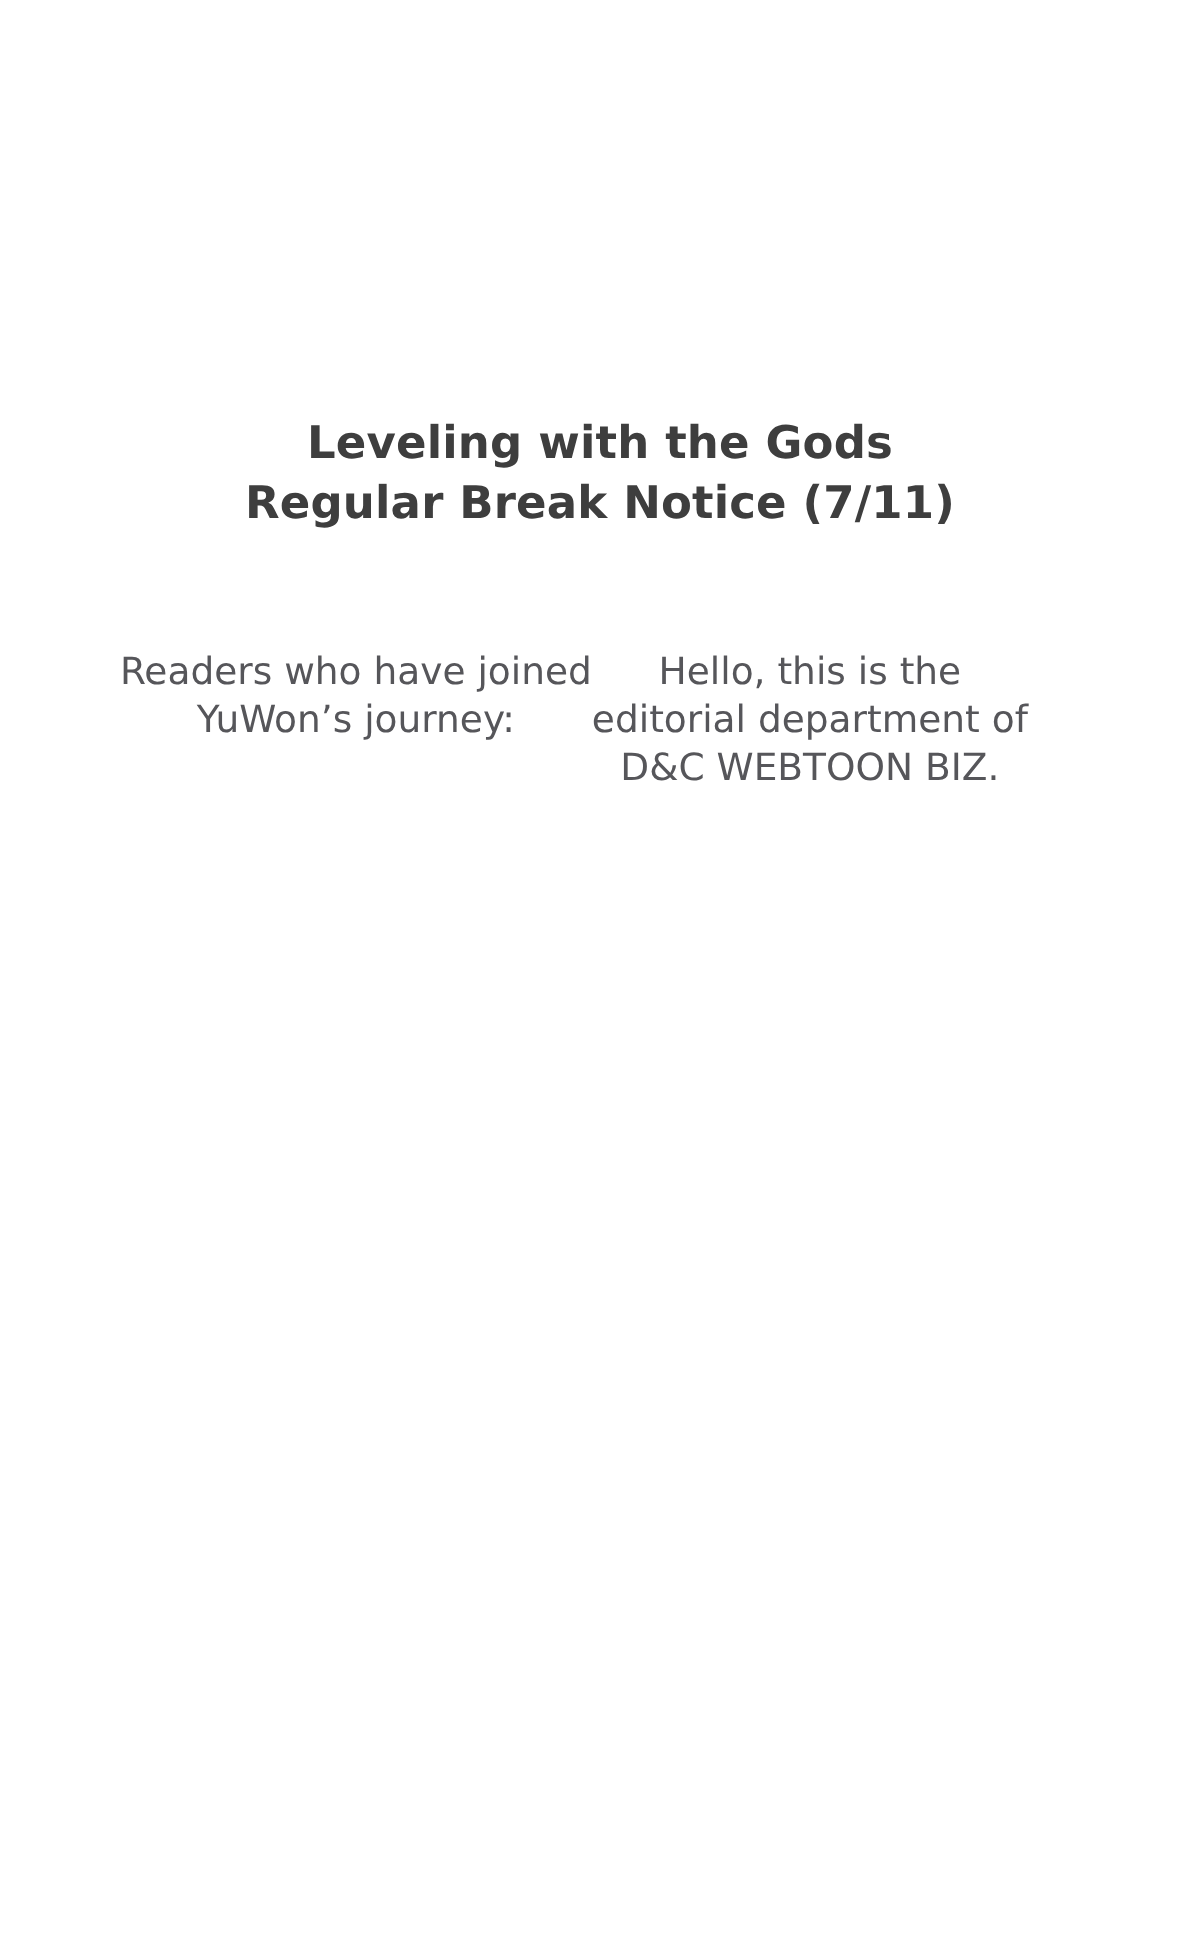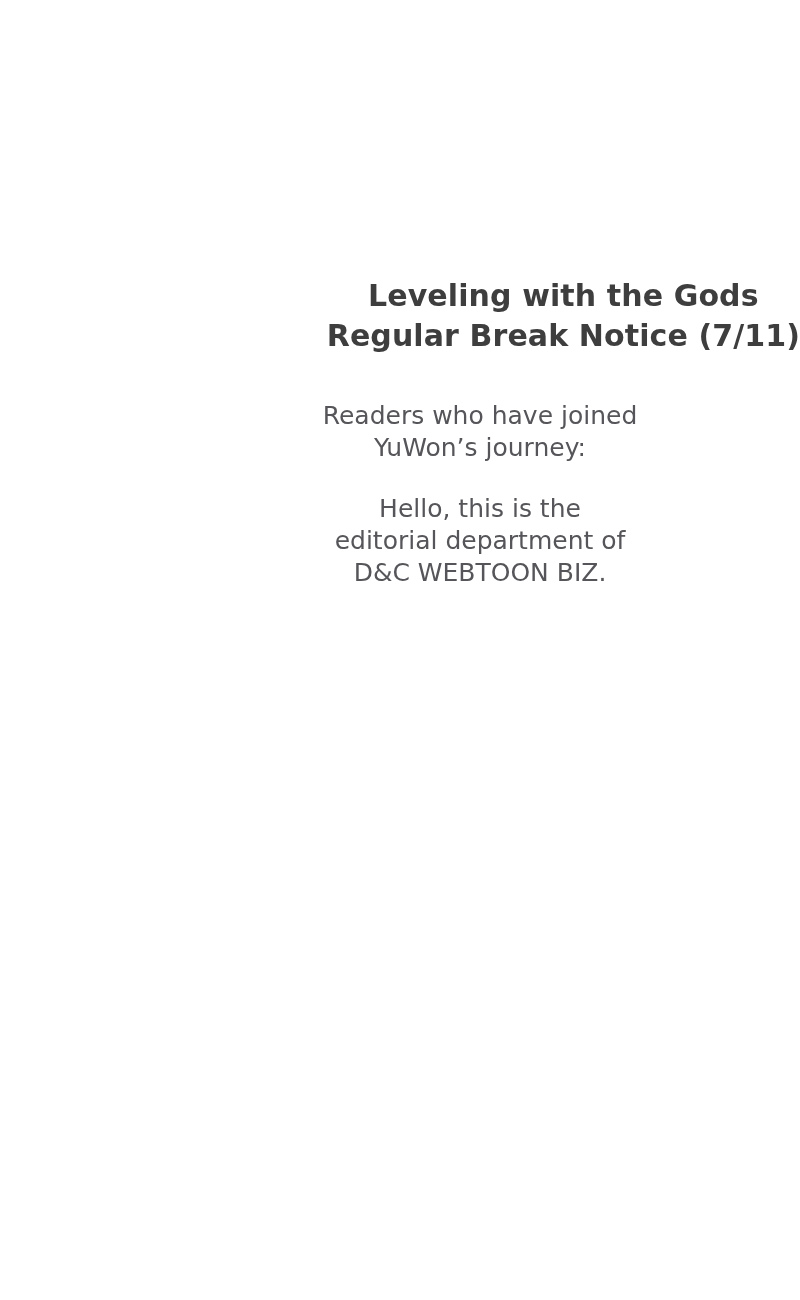--- a/index.html
+++ b/index.html
@@ -14,54 +14,53 @@
     color: #4a4a4a;
     overflow: hidden;
   }
 
   .notice {
     width: 800px;
     height: 1300px;
     box-sizing: border-box;
     display: flex;
     flex-direction: column;
-    align-items: flex-end;
+    align-items: center;
     padding-top: 276px;
   }
 
   .notice-title {
     font-size: 30px;
     font-weight: bold;
     line-height: 40px;
     text-align: center;
     color: #3e3e3e;
     letter-spacing: 0.1px;
     white-space: pre-line;
     margin: 0;
   }
 
   .notice-body {
     margin-top: 44px;
     display: flex;
-    flex-direction: column;
     align-items: center;
     width: 640px;
-    gap: 29px;
   }
 
   .para {
     font-size: 25px;
     line-height: 32px;
     text-align: center;
     color: #56565a;
     white-space: pre-line;
     margin: 0;
   }
 
   .para + .para {
+    margin-top: 32px;
   }
 </style>
 </head>
 <body>
 
 <div class="notice">
 
   <h1 class="notice-title">Leveling with the Gods
 Regular Break Notice (7/11)</h1>
 

